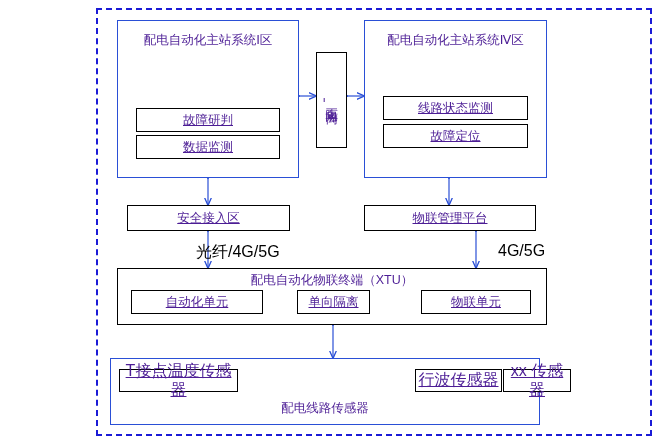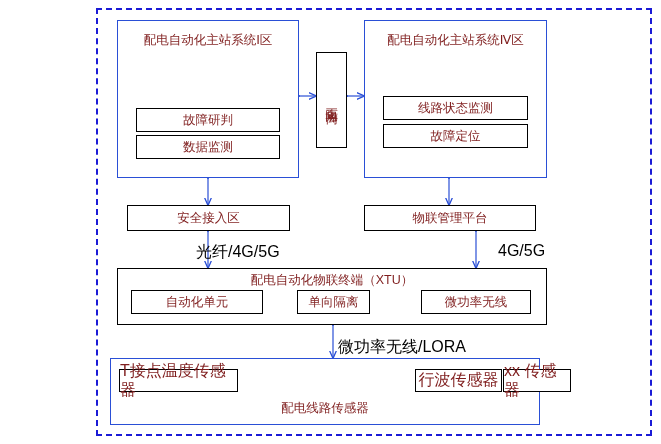--- a/index.html
+++ b/index.html
@@ -16,34 +16,36 @@
     height: 444px;
     background: #ffffff;
     overflow: hidden;
   }
   .box {
     position: absolute;
     box-sizing: border-box;
     display: flex;
     align-items: center;
     justify-content: center;
-    color: #7f1d1d;
+    text-align: center;
+    color: #4c1d95;
     line-height: 1.15;
   }
   .outer-dashed {
     border: 2px dashed #1b1bd6;
     background: transparent;
   }
   .blue-box {
     border: 1px solid #2a4fd6;
     background: #ffffff;
   }
   .black-box {
     border: 1px solid #000000;
     background: #ffffff;
+    text-decoration: underline;
   }
   .t13 { font-size: 12.5px; }
   .t12 { font-size: 16px; }
   .t11 { font-size: 16px; }
   .vert {
     writing-mode: vertical-rl;
     text-orientation: upright;
     letter-spacing: 1px;
   }
   .free-text {
@@ -114,23 +116,22 @@
 
   <div class="box black-box t13" style="left:364px; top:205px; width:172px; height:26px;">物联管理平台</div>
 
   <div class="free-text t11" style="left:196px; top:242px;">光纤/4G/5G</div>
   <div class="free-text t11" style="left:470px; top:242px;margin-left:28px;">4G/5G</div>
 
   <div class="box black-box" style="left:117px; top:268px; width:430px; height:57px;"></div>
   <div class="box t13" style="left:117px; top:271px; width:430px; height:18px;">配电自动化物联终端（XTU）</div>
   <div class="box black-box t13" style="left:131px; top:290px; width:132px; height:24px;">自动化单元</div>
   <div class="box black-box t13" style="left:297px; top:290px; width:73px; height:24px;">单向隔离</div>
-  <div class="box black-box t13" style="left:421px; top:290px; width:110px; height:24px;">微功率无线</div>
+  <div class="box black-box t13" style="left:421px; top:290px; width:110px; height:24px;">物联单元</div>
 
-  <div class="free-text t11" style="left:338px; top:337px;">微功率无线/LORA</div>
 
   <div class="box blue-box" style="left:110px; top:358px; width:430px; height:67px;"></div>
   <div class="box black-box t12" style="left:119px; top:369px; width:119px; height:23px;">T接点温度传感器</div>
   <div class="box black-box t12" style="left:415px; top:369px; width:87px; height:23px;">行波传感器</div>
   <div class="box black-box t12" style="left:503px; top:369px; width:68px; height:23px;">xx 传感器</div>
   <div class="box t13" style="left:110px; top:398px; width:430px; height:20px;">配电线路传感器</div>
 
 </div>
 
 </body></html>

